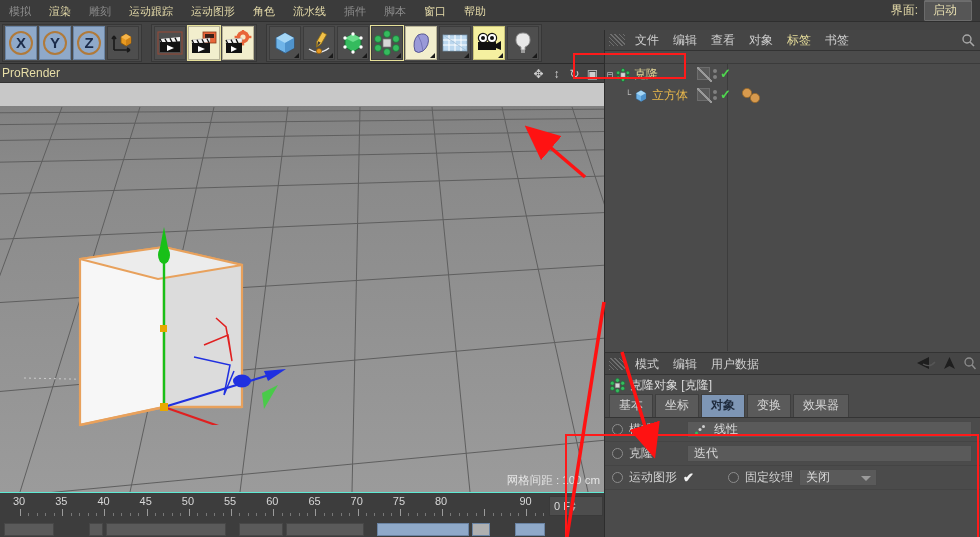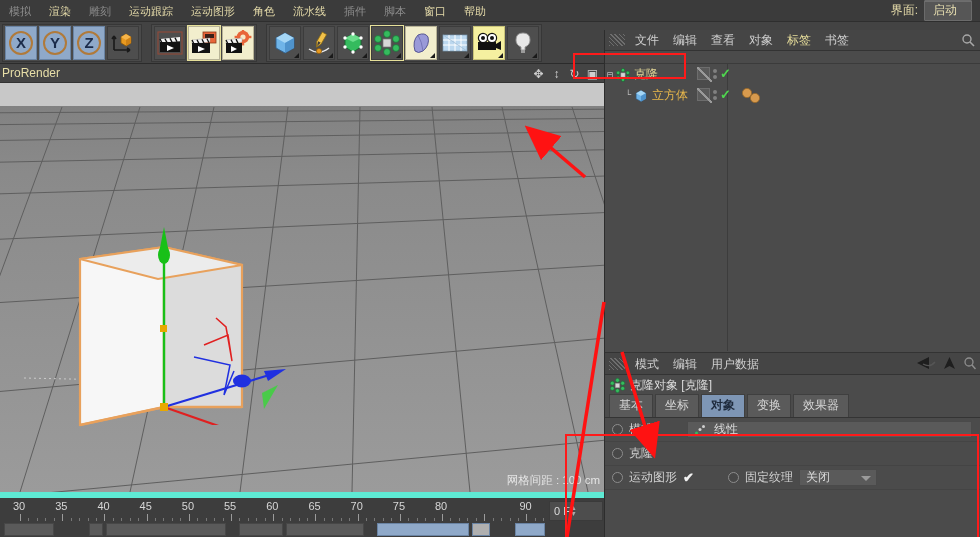--- a/index.html
+++ b/index.html
@@ -170,21 +170,21 @@
   .pfield .caret {
     position:absolute; right:5px; top:6px;
     width:0;height:0;border-left:5px solid transparent;border-right:5px solid transparent;
     border-top:5px solid #9b9b9b;
   }
   .chkmark { color:#f2f2f2; font-size:13px; font-weight:bold;}
 
   
   .timeline {
     position:absolute; left:0; top:492px; width:604px; height:30px;
-    background:#3d3d3d; border-top:6px solid #5eead4;
+    background:#3d3d3d; border-top:1px solid #5eead4;
   }
   .tl-ruler { position:relative; width:548px; height:30px; overflow:hidden;}
   .tl-tick { position:absolute; top:2px; font-size:11px; color:#d7d7d7; }
   .tl-mark { position:absolute; top:16px; width:1px; height:7px; background:#9b9b9b;}
   .tl-minor { position:absolute; top:20px; width:1px; height:3px; background:#777;}
   .tl-frame {
     position:absolute; left:549px; top:3px; width:54px; height:20px;
     background:#4d4d4d; border:1px solid #3a3a3a;
     display:flex; align-items:center; padding-left:4px;
     font-size:11px; color:#dcdcdc; 
@@ -612,20 +612,23 @@
             <circle cx="6" cy="5.5" r="1.5" fill="#cfcfcf"></circle>
             <circle cx="9.5" cy="2.5" r="1.5" fill="#cfcfcf"></circle>
           </svg>
           <span>线性</span>
         </span>
       </div>
 
       <div class="prop-row">
         <span class="radio"></span>
         <span class="plabel">克隆</span>
+        <span class="pfield">
+          <span>迭代</span>
+        </span>
       </div>
 
       <div class="prop-row">
         <span class="radio"></span>
         <span class="plabel w-auto">运动图形</span>
         <span class="chkmark">✔</span>
         <span style="width:22px"></span>
         <span class="radio"></span>
         <span class="plabel w-auto">固定纹理</span>
         <span class="pfield sm">

